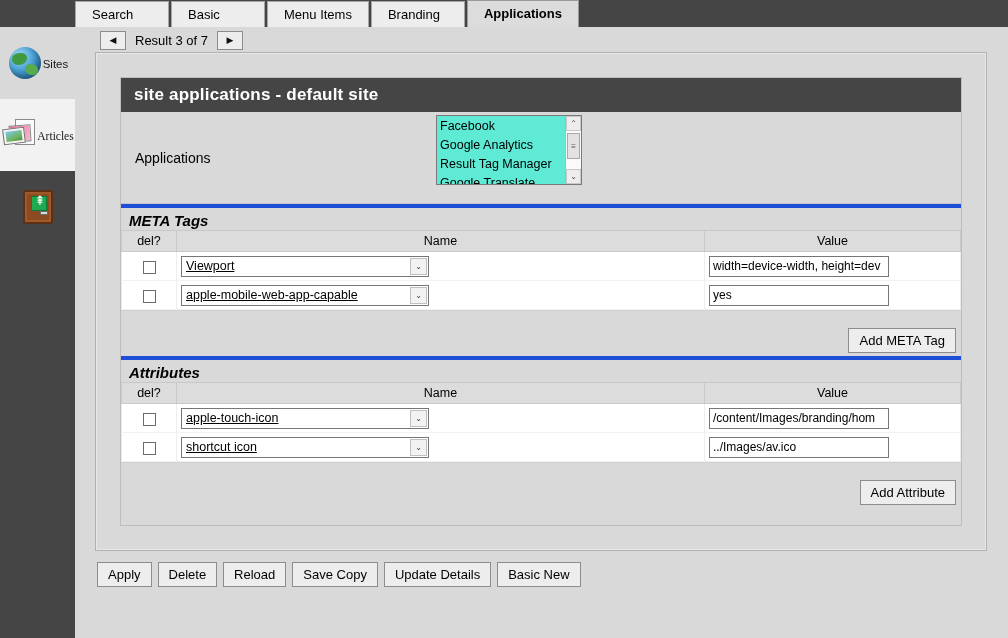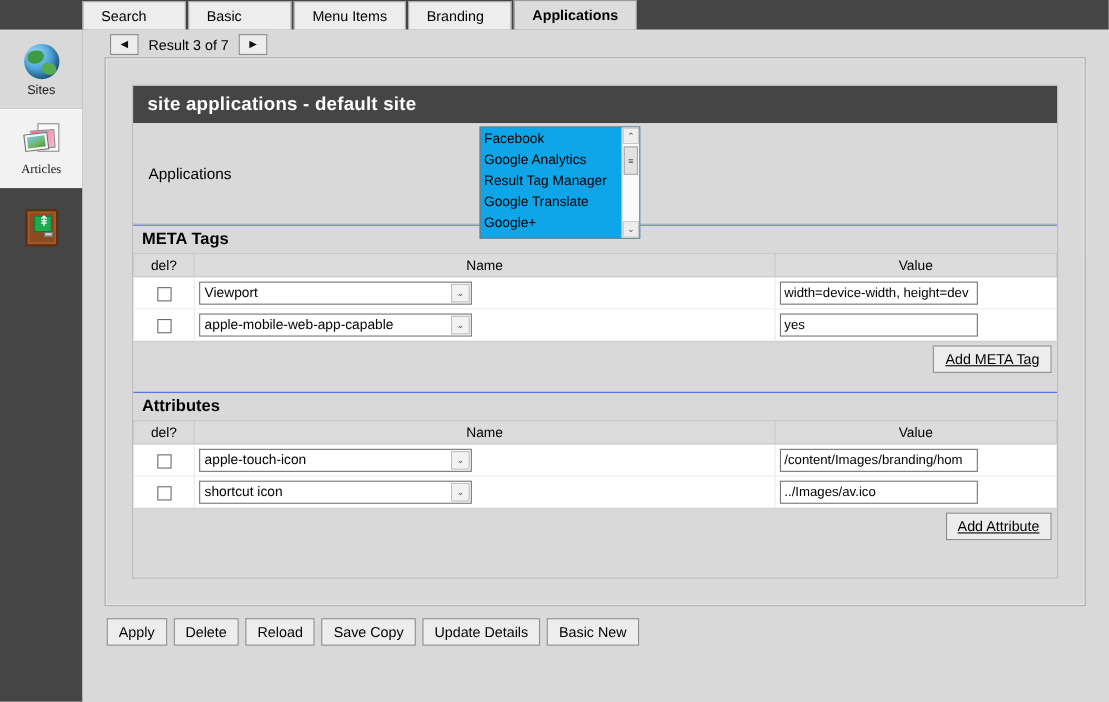--- a/index.html
+++ b/index.html
@@ -48,21 +48,21 @@
   }
 
   
   .sidebar {
     position: absolute; left: 0; top: 27px; width: 75px; height: 611px;
     background: #454545;
   }
   .side-item {
     width: 75px; height: 72px;
     position: relative;
-    display: flex; flex-direction: column;
+    display: flex; flex-direction: row;
     align-items: center; justify-content: center;
     cursor: pointer;
   }
   .side-item.light { background: #d9d9d9; }
   .side-item.sel { background: #f2f2f2; font-family: Liberation Serif, serif; }
   .side-label { font-size: 11.5px; color: #1a1a1a; margin-top: 2px; }
   .side-icon { width: 36px; height: 36px; position: relative; }
 
   
   .globe {
@@ -175,22 +175,22 @@
     height: 92px;
     background: #d9d9d9;
     border-bottom: 1px solid #c4c4c4;
   }
   .apps-label {
     position: absolute; left: 14px; top: 38px;
     font-size: 14px;
   }
   .listbox {
     position: absolute; left: 315px; top: 3px;
-    width: 146px; height: 102px;
-    background: #0ea5e9;
+    width: 146px; height: 70px;
+    background: #5eead4;
     border: 1px solid #7a7a7a;
     display: flex;
   }
   .listbox .opts {
     flex: 1; padding: 1px 0 0 3px; overflow: hidden;
   }
   .listbox .opt {
     font-size: 12.5px; line-height: 19px; white-space: nowrap;
     cursor: pointer;
   }
@@ -213,21 +213,22 @@
     display:flex; align-items:center; justify-content:center;
     font-size:8px; color:#555;
   }
 
   
   .sec-head {
     height: 26px; line-height: 26px;
     padding-left: 8px;
     font-size: 15px; font-weight: bold;
     background: #d9d9d9;
-    border-top: 1px solid #1d4ed8;
+    border-top: 4px solid #1d4ed8;
+    font-style: italic;
   }
 
   table.grid { width: 100%; border-collapse: collapse; }
   table.grid th {
     background: #dcdcdc;
     font-weight: normal;
     font-size: 12.5px;
     height: 21px;
     border: 1px solid #c9c9c9;
     text-align: center;
@@ -254,20 +255,21 @@
     position: relative; display: inline-block;
     width: 248px; height: 21px;
     border: 1px solid #767676; background: #fff;
     vertical-align: middle; margin-left: 0px;
     cursor: pointer;
   }
   .sel-wrap span.txt {
     position:absolute; left: 4px; top: 0; line-height: 19px;
     font-size: 12.5px; white-space: nowrap; overflow: hidden;
     right: 22px;
+    text-decoration: underline;
   }
   .sel-wrap i.arrow {
     position: absolute; right: 1px; top: 1px; width: 17px; bottom: 1px;
     background: #f2f2f2; border: 1px solid #c0c0c0;
     display: flex; align-items: center; justify-content: center;
     font-size: 8px; color: #3a3a3a; font-style: normal;
   }
 
   .txtbox {
     width: 180px; height: 21px;
@@ -282,21 +284,21 @@
     height: 46px; background: #d9d9d9;
     position: relative;
     border-top: 1px solid #d0d0d0;
   }
   .btn {
     background: #ededed; border: 1px solid #8c8c8c;
     font-size: 13px; color: #000;
     padding: 4px 10px; cursor: pointer;
     font-family: "Liberation Sans", sans-serif;
   }
-  .addrow .btn { position: absolute; right: 5px; top: 3px; text-decoration: underline; }
+  .addrow .btn { position: absolute; right: 5px; top: 17px; }
 
   
   .btnbar {
     position: absolute; left: 22px; top: 535px;
     display: flex; gap: 6px;
   }
   .footer {
     position: absolute; left: 22px; top: 610px;
     font-size: 13px; font-weight: bold; color: #000;
     white-space: nowrap;

